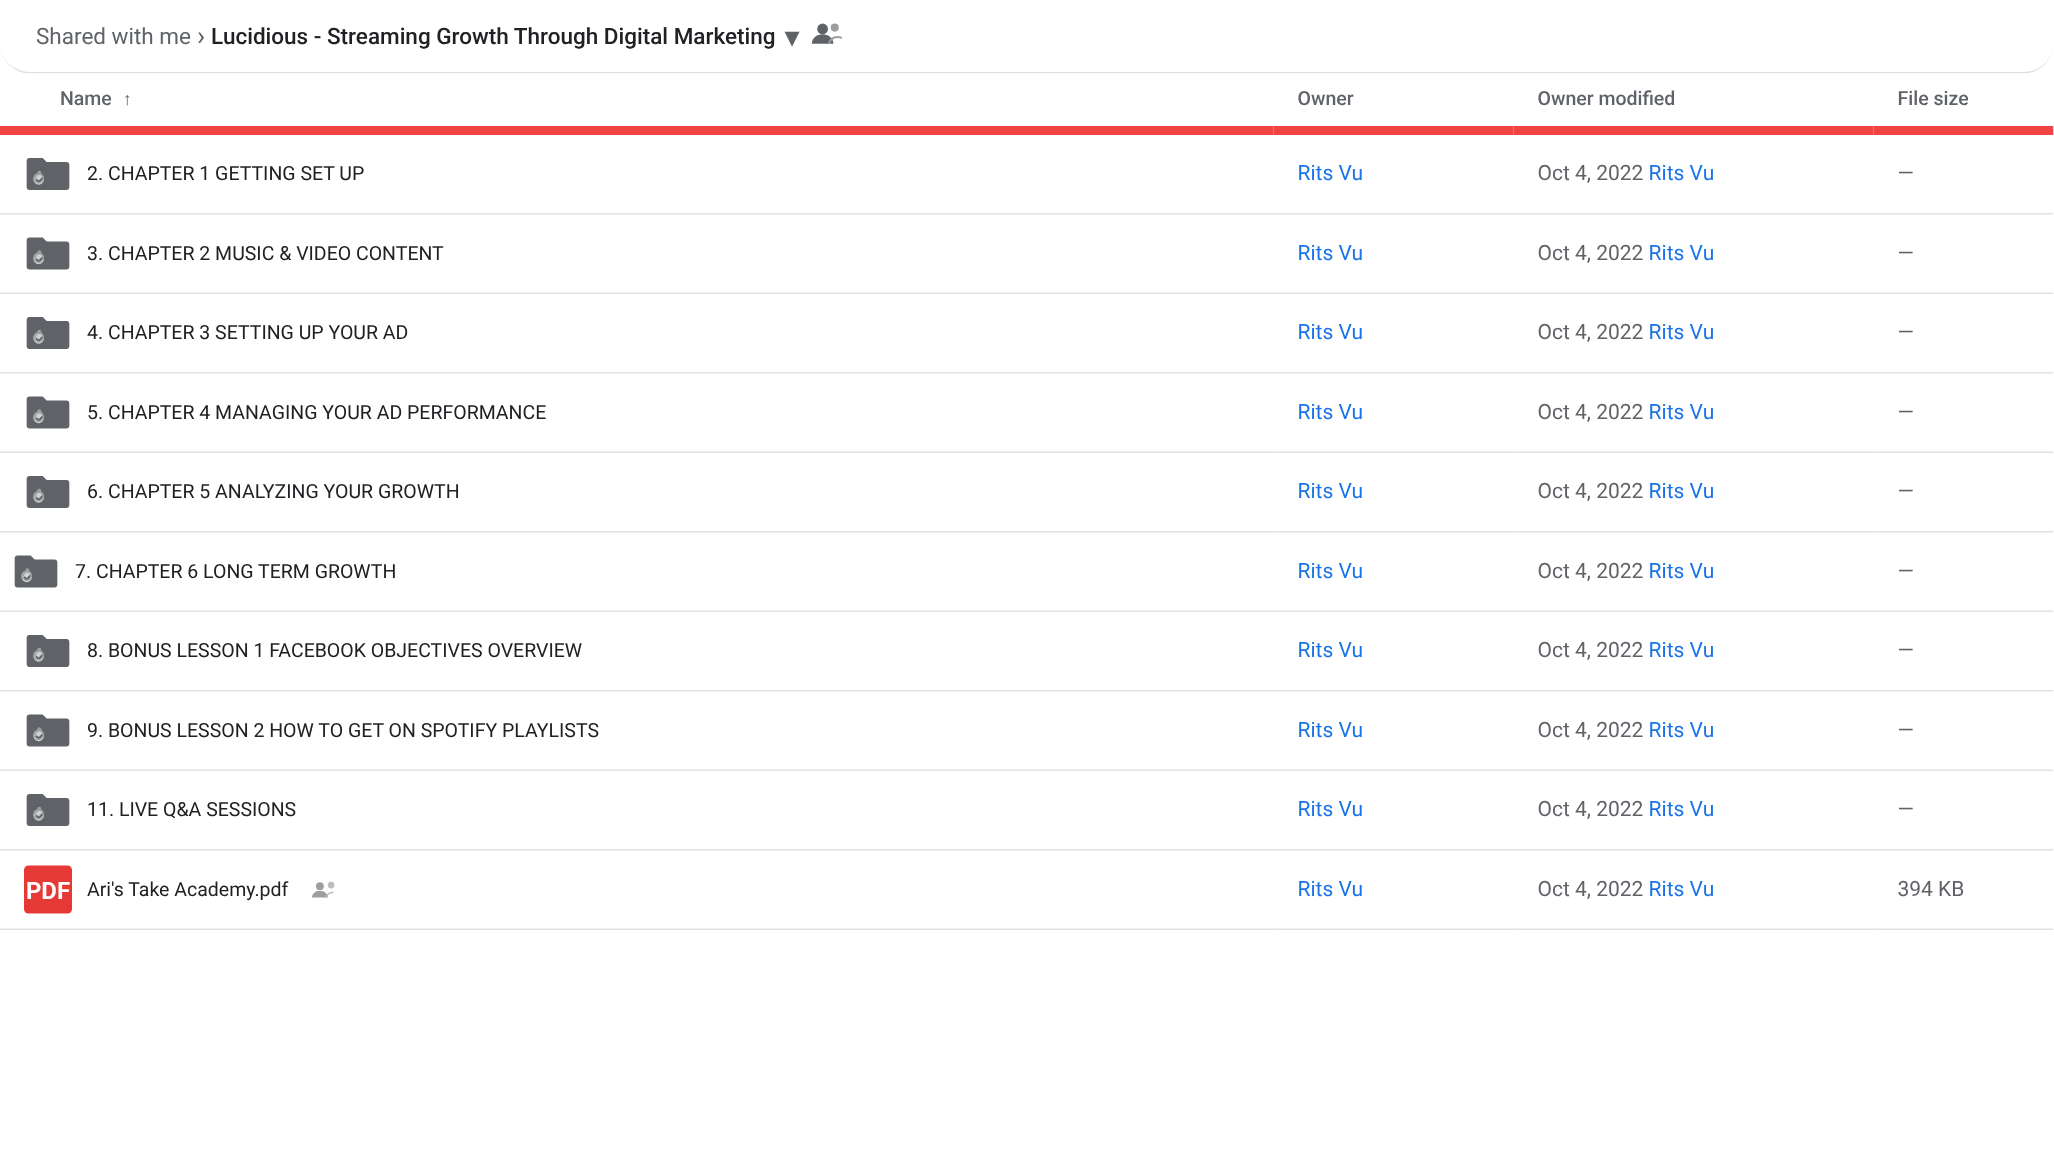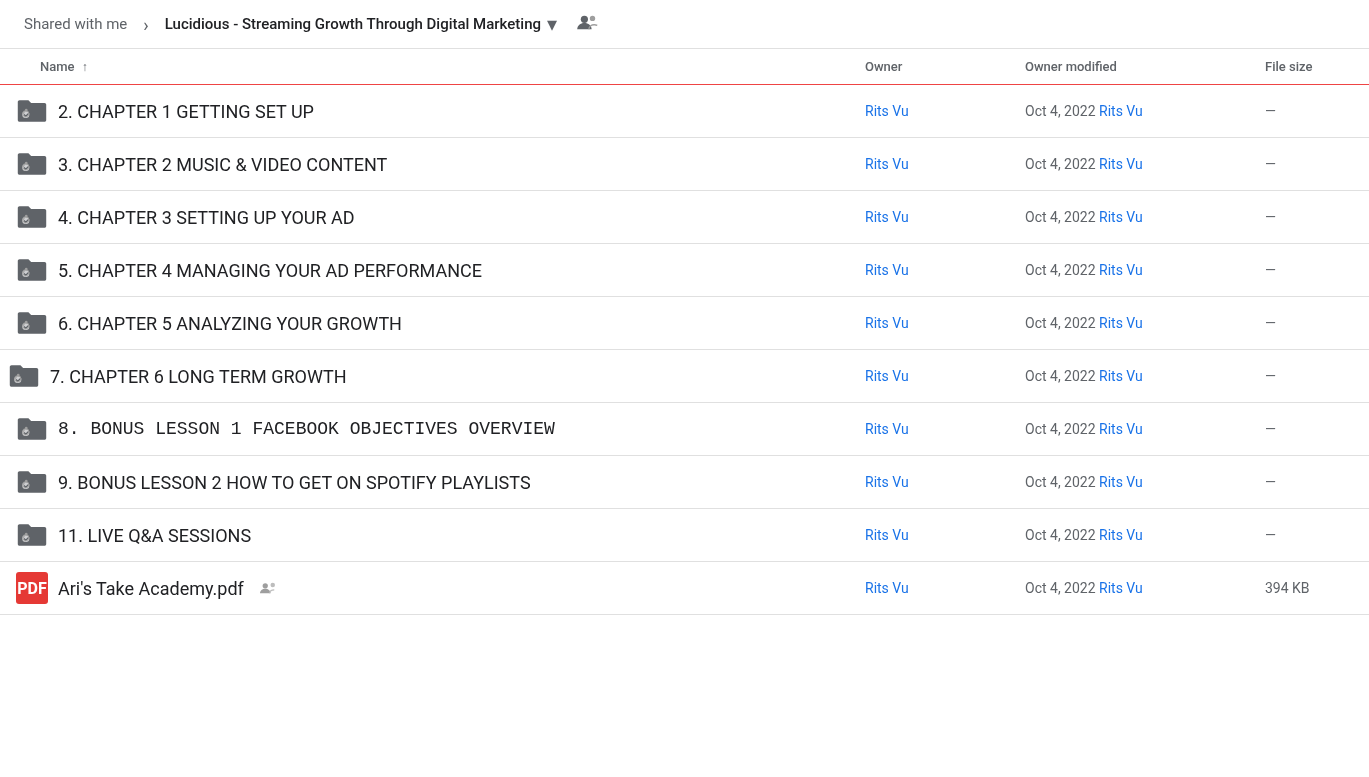--- a/index.html
+++ b/index.html
@@ -8,22 +8,23 @@
       font-size: 14px;
       color: #202124;
       background: #fff;
     }
 
     
     .breadcrumb {
       display: flex;
       align-items: center;
       padding: 12px 24px;
-      gap: 16px;
+      gap: 4px;
       border-bottom: 1px solid #e0e0e0;
+      border-radius: 20px;
     }
     .breadcrumb-shared {
       color: #5f6368;
       font-size: 15px;
       cursor: pointer;
     }
     .breadcrumb-chevron {
       color: #5f6368;
       font-size: 18px;
     }
@@ -46,21 +47,21 @@
       margin-left: 4px;
       cursor: pointer;
     }
 
     
     .file-table {
       width: 100%;
       border-collapse: collapse;
     }
     .file-table thead tr {
-      border-bottom: 1px solid #ef4444;
+      border-bottom: 6px solid #ef4444;
     }
     .file-table th {
       text-align: left;
       padding: 10px 16px;
       font-size: 13px;
       font-weight: 500;
       color: #5f6368;
       white-space: nowrap;
     }
     .file-table th.name-col {
@@ -102,21 +103,21 @@
       border-radius: 3px;
       display: flex;
       align-items: center;
       justify-content: center;
       color: white;
       font-size: 16px;
       font-weight: 700;
       flex-shrink: 0;
     }
     .item-name {
-      font-size: 18px;
+      font-size: 13px;
       color: #202124;
       font-weight: 400;
     }
     .owner-cell {
       color: #1a73e8;
       font-size: 13px;
     }
     .modified-cell {
       font-size: 13px;
       color: #5f6368;
@@ -280,21 +281,21 @@
         <circle cx="11.5" cy="17" r="1.5" fill="#9e9e9e"></circle>
       </svg></div>
             <span class="item-name">7. CHAPTER 6 LONG TERM GROWTH</span>
           </div>
         </td>
         <td class="owner-cell">Rits Vu</td>
         <td class="modified-cell">Oct 4, 2022 <span class="modified-user">Rits Vu</span></td>
         <td class="filesize-cell">—</td>
       </tr>
       <tr>
-        <td style="padding-left: 16px; font-family: Liberation Mono, monospace;">
+        <td style="padding-left: 16px;">
           <div class="name-cell">
             <div class="folder-icon">
       <svg viewBox="0 0 36 36" fill="none" xmlns="http://www.w3.org/2000/svg">
         <path d="M2 8C2 6.9 2.9 6 4 6H14L17 9H32C33.1 9 34 9.9 34 11V28C34 29.1 33.1 30 32 30H4C2.9 30 2 29.1 2 28V8Z" fill="#5f6368"></path>
         <circle cx="11" cy="22" r="4" fill="#fff" opacity="0.7"></circle>
         <path d="M9 22l2 2 4-4" stroke="#5f6368" stroke-width="1.5" fill="none"></path>
         <circle cx="11" cy="21" r="3.5" fill="none" stroke="#9e9e9e" stroke-width="1"></circle>
         <path d="M8.5 21.5C8.5 19.5 10 18 11.5 18s3 1.5 3 3.5" stroke="#9e9e9e" stroke-width="1" fill="none"></path>
         <circle cx="11.5" cy="17" r="1.5" fill="#9e9e9e"></circle>
       </svg></div>

